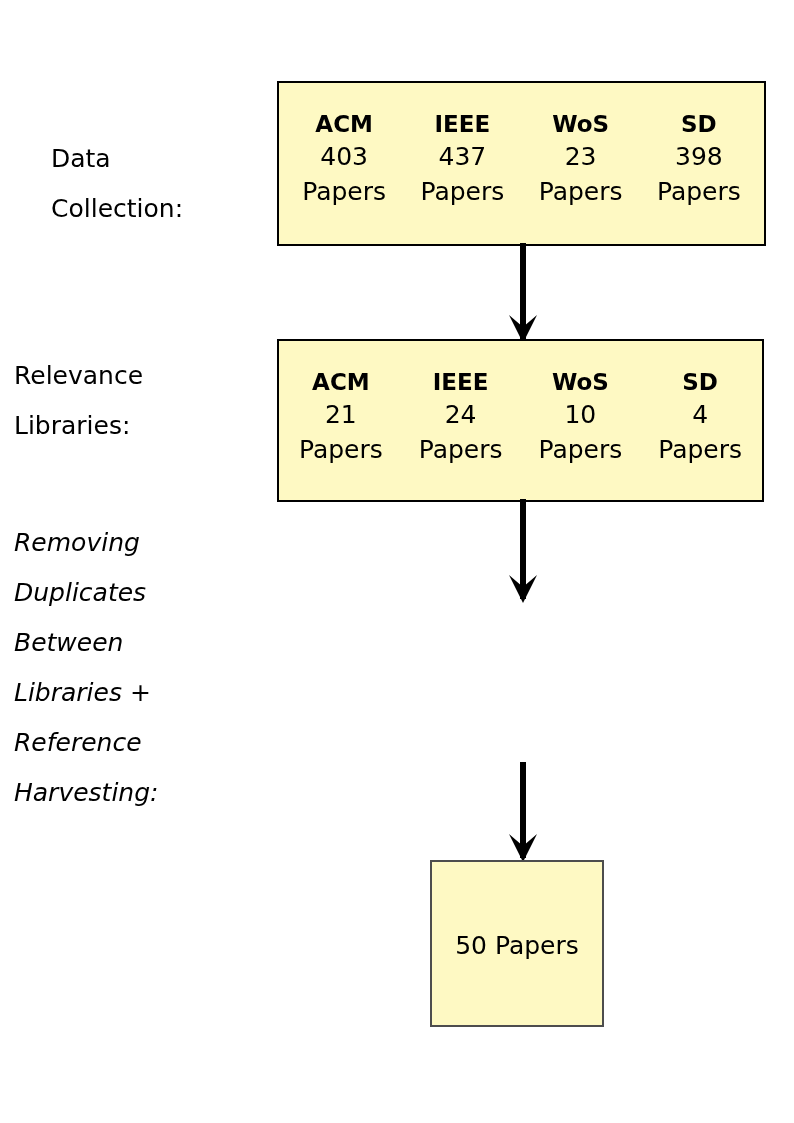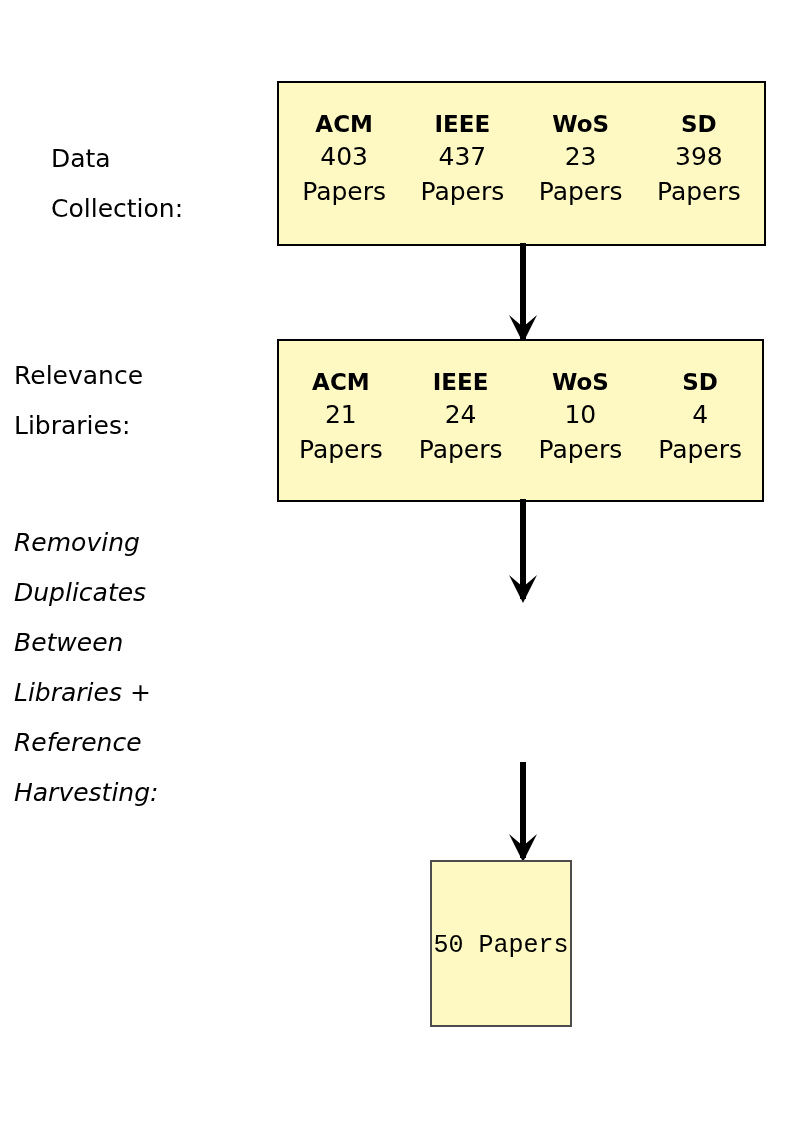--- a/index.html
+++ b/index.html
@@ -42,23 +42,22 @@
     position: absolute;
     box-sizing: border-box;
     background: #fef9c3;
     border: 2px solid #000000;
   }
 
   .box-collection { left: 277px; top: 81px;  width: 489px; height: 165px; }
   .box-screening  { left: 277px; top: 339px; width: 487px; height: 163px; }
   .box-merge      { left: 277px; top: 601px; width: 489px; height: 164px; }
   .box-final      {
-    left: 430px; top: 860px; width: 142px; height: 167px;
+    left: 430px; top: 860px; width: 174px; height: 167px;
     border: 2px solid #4d4d4d;
-    font-family: Liberation Mono, monospace;
   }
 
   
   .source-grid {
     position: absolute;
     left: 0; right: 0;
     display: flex;
     align-items: flex-start;
     justify-content: space-between;
   }

